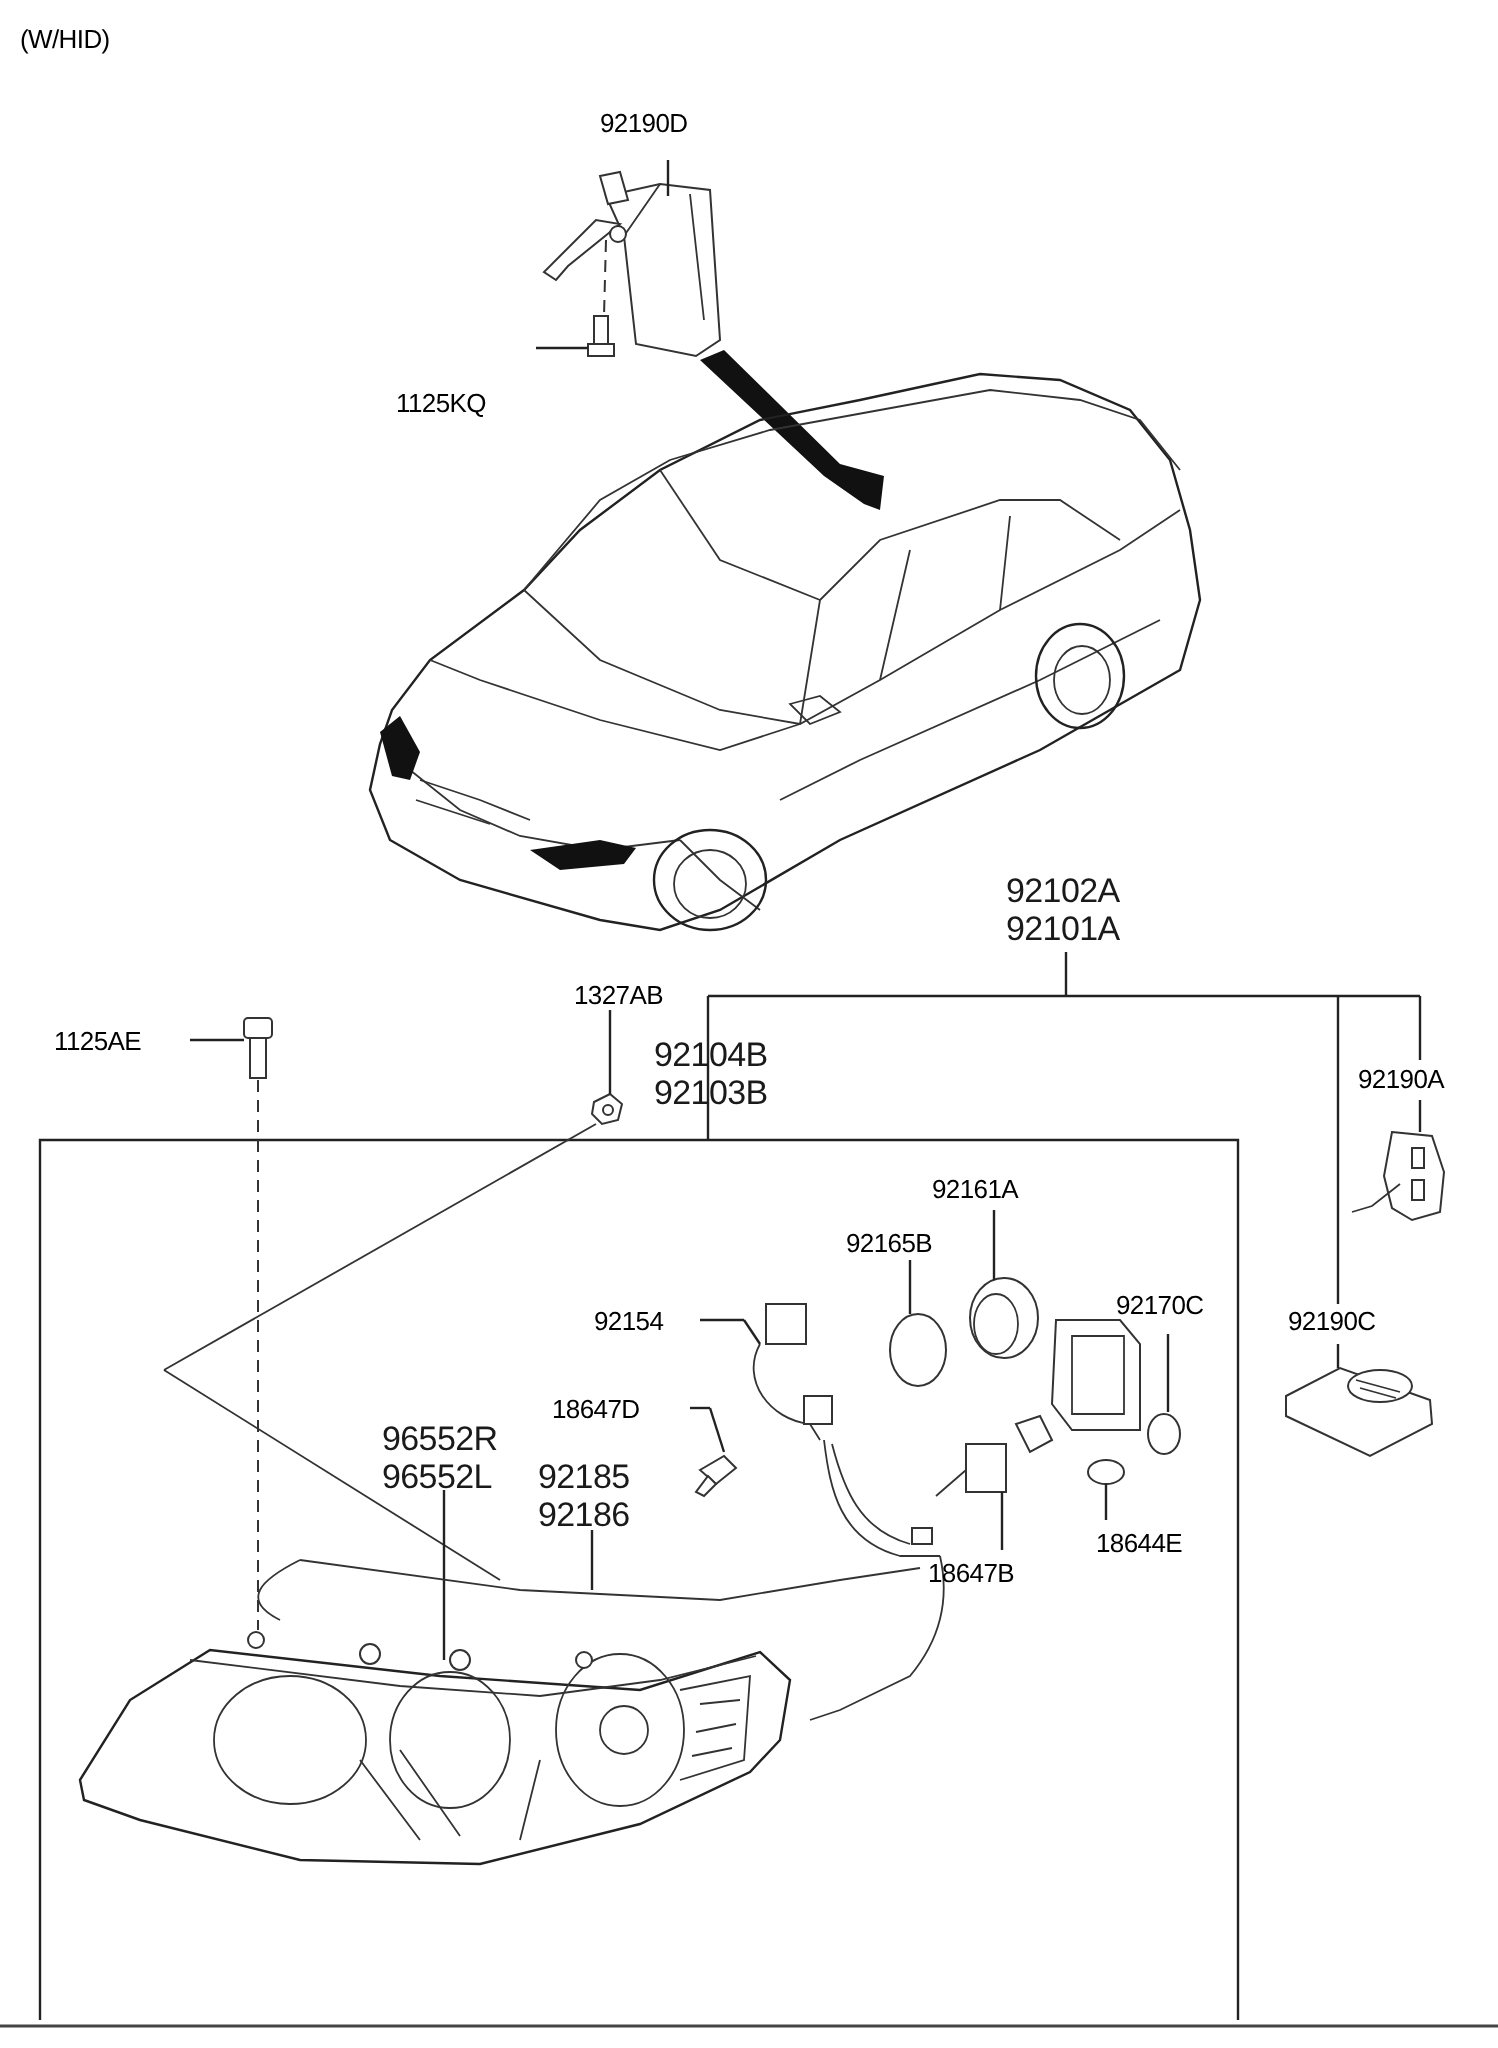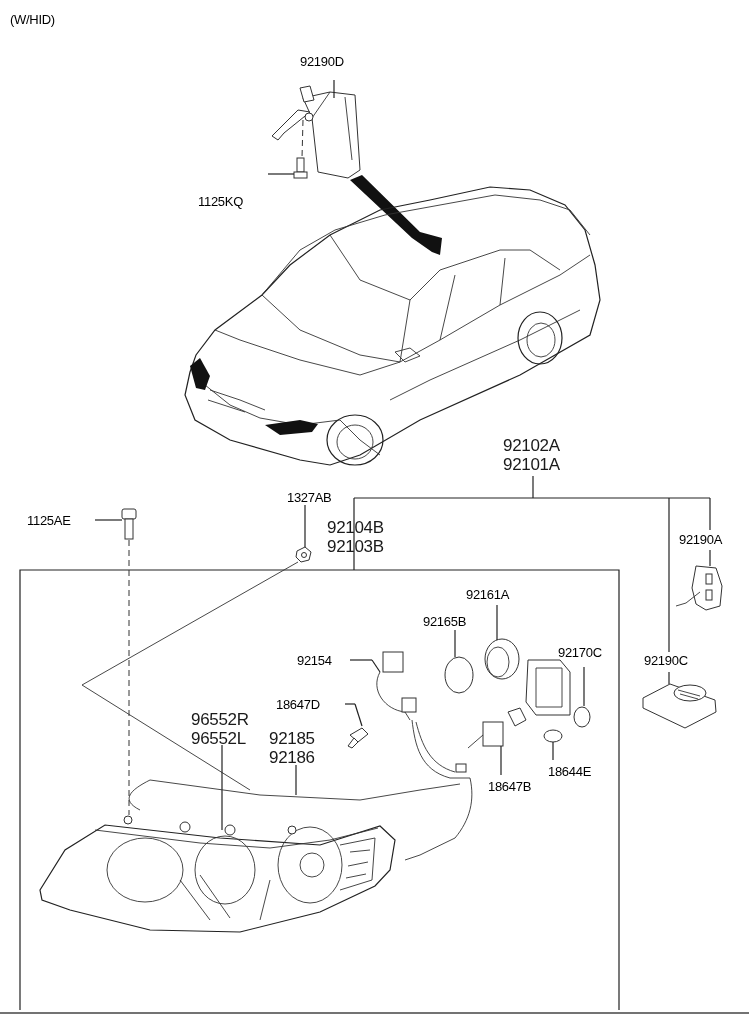--- a/index.html
+++ b/index.html
@@ -190,13 +190,13 @@
 <div class="lbl2" style="left:191px;top:710px;">
   <span>96552R</span>
   <span>96552L</span>
 </div>
 <div class="lbl2" style="left:269px;top:729px;">
   <span>92185</span>
   <span>92186</span>
 </div>
 
 <div class="lbl" style="left:548px;top:762px;">18644E</div>
-<div class="lbl" style="left:488px;top:777px;">18647B</div>
+<div class="lbl" style="left:464px;top:777px;">18647B</div>
 
 </body></html>

